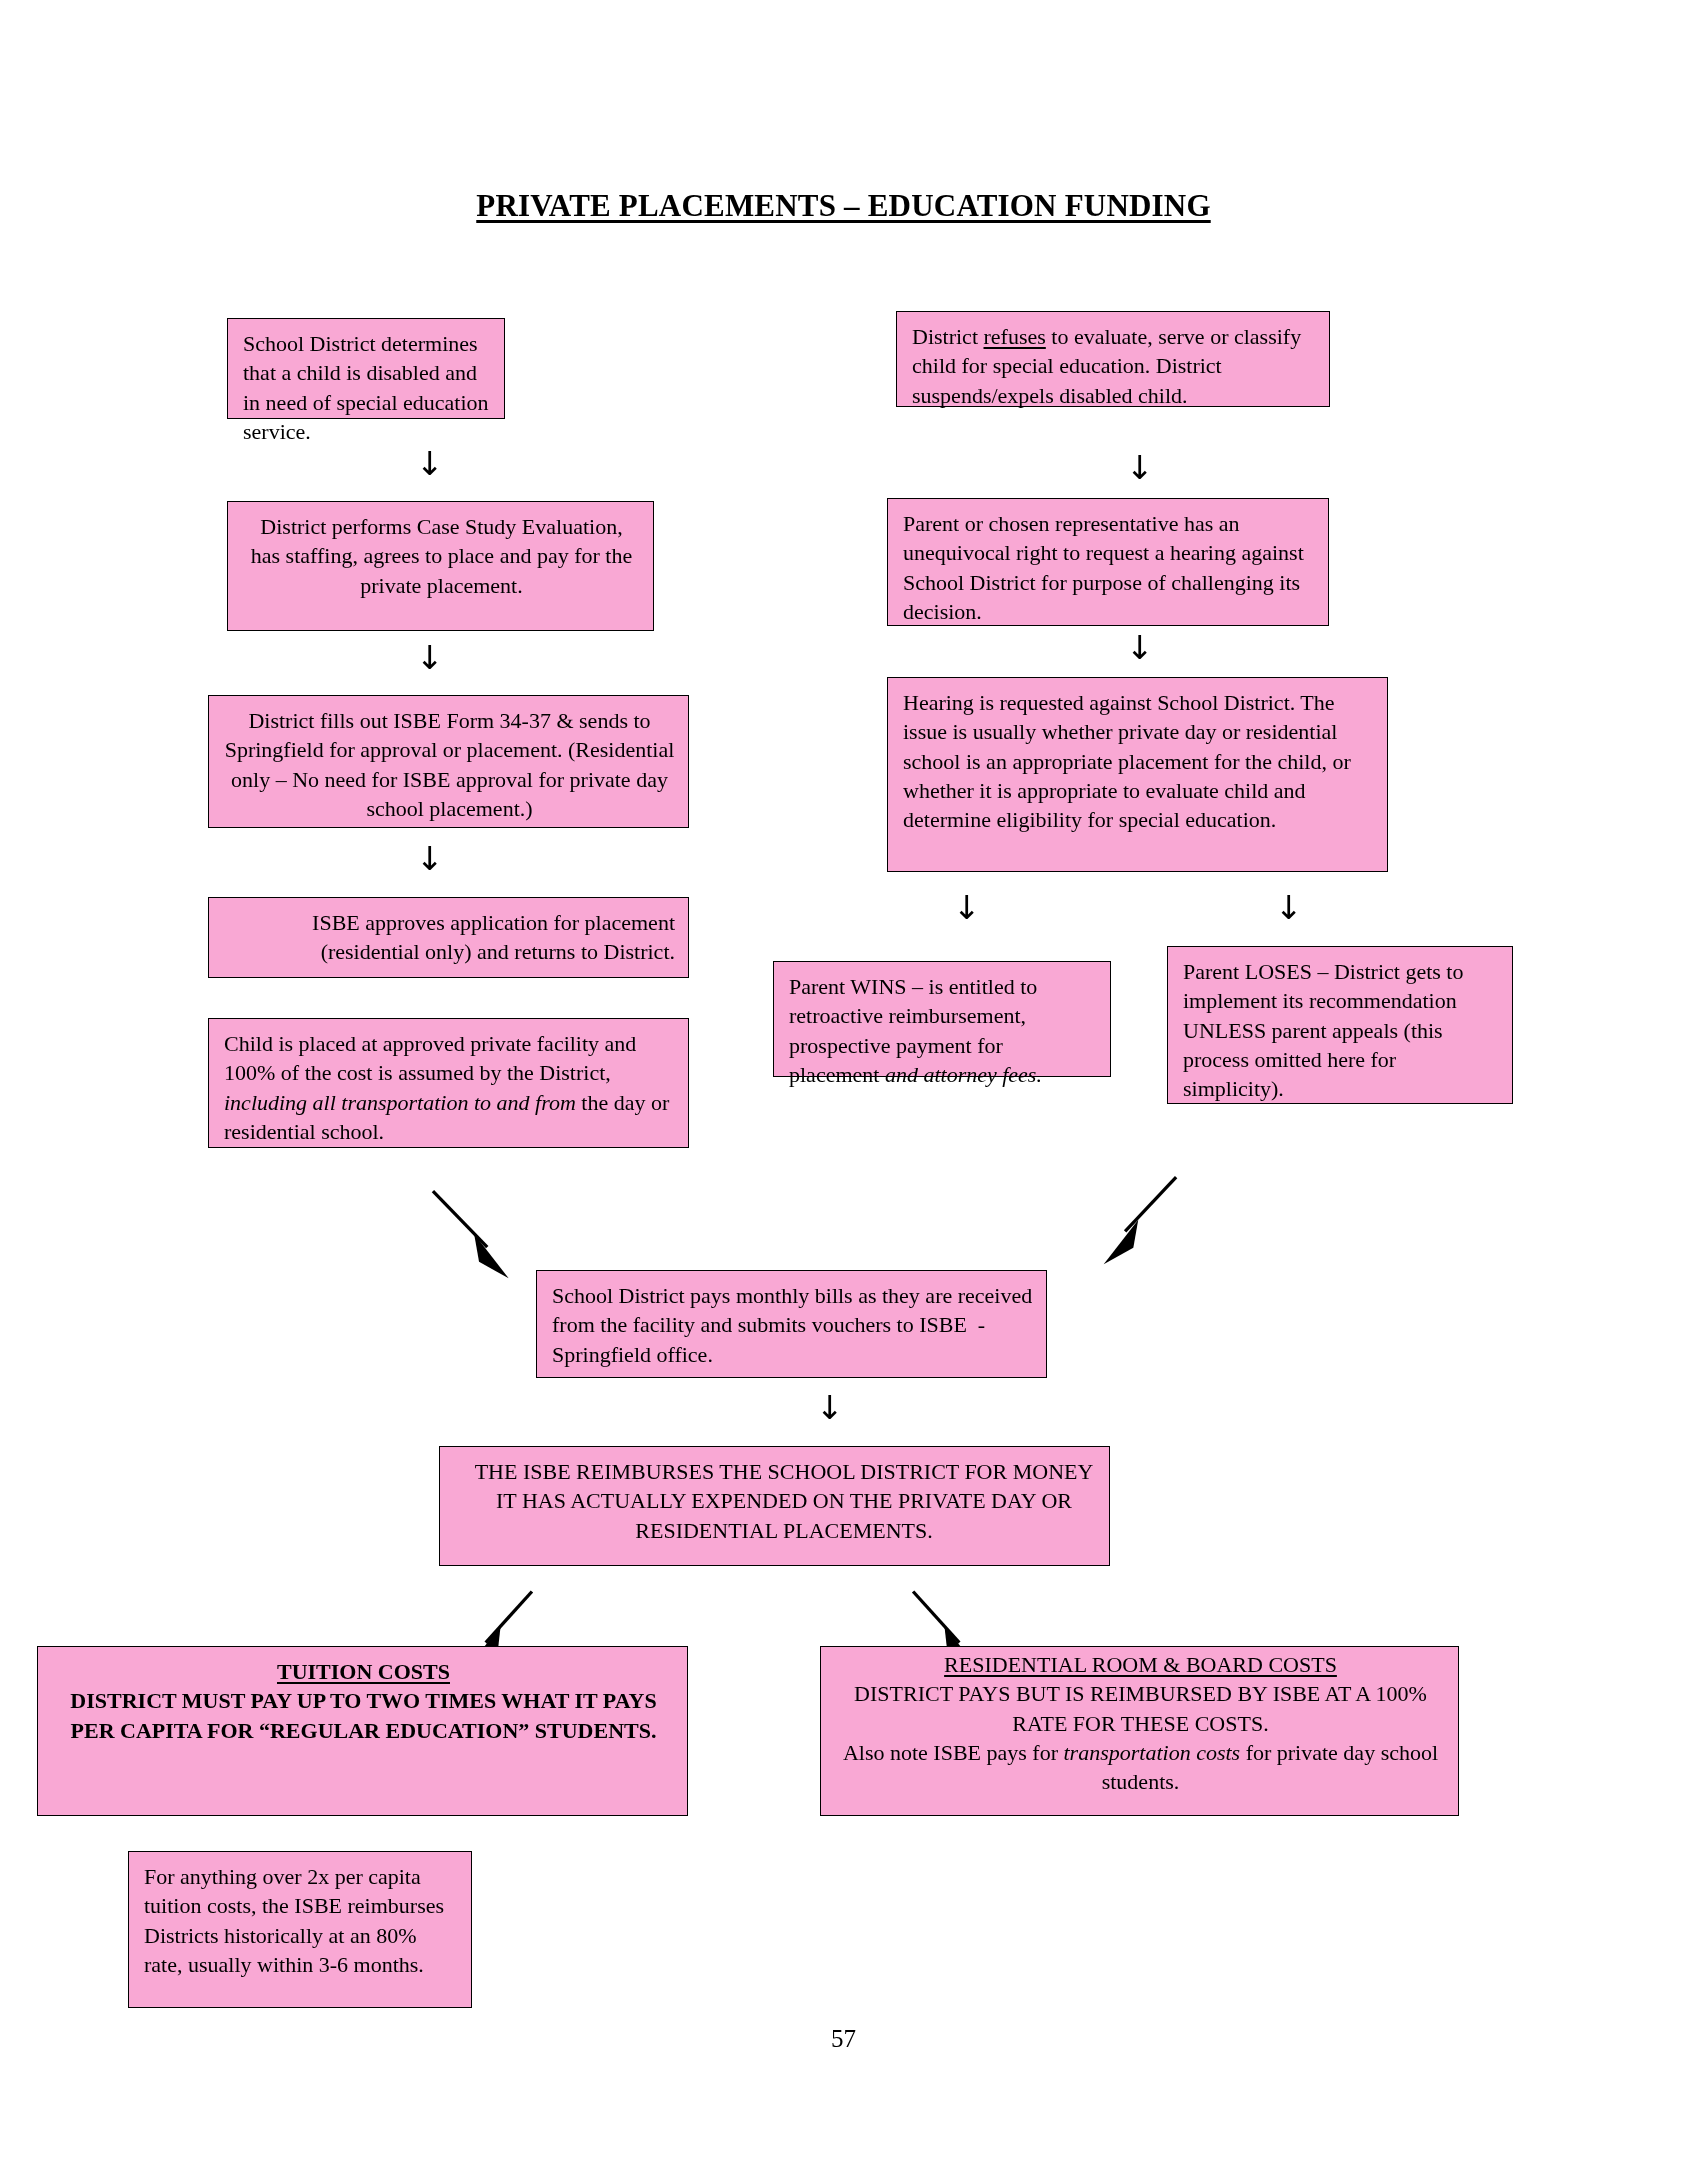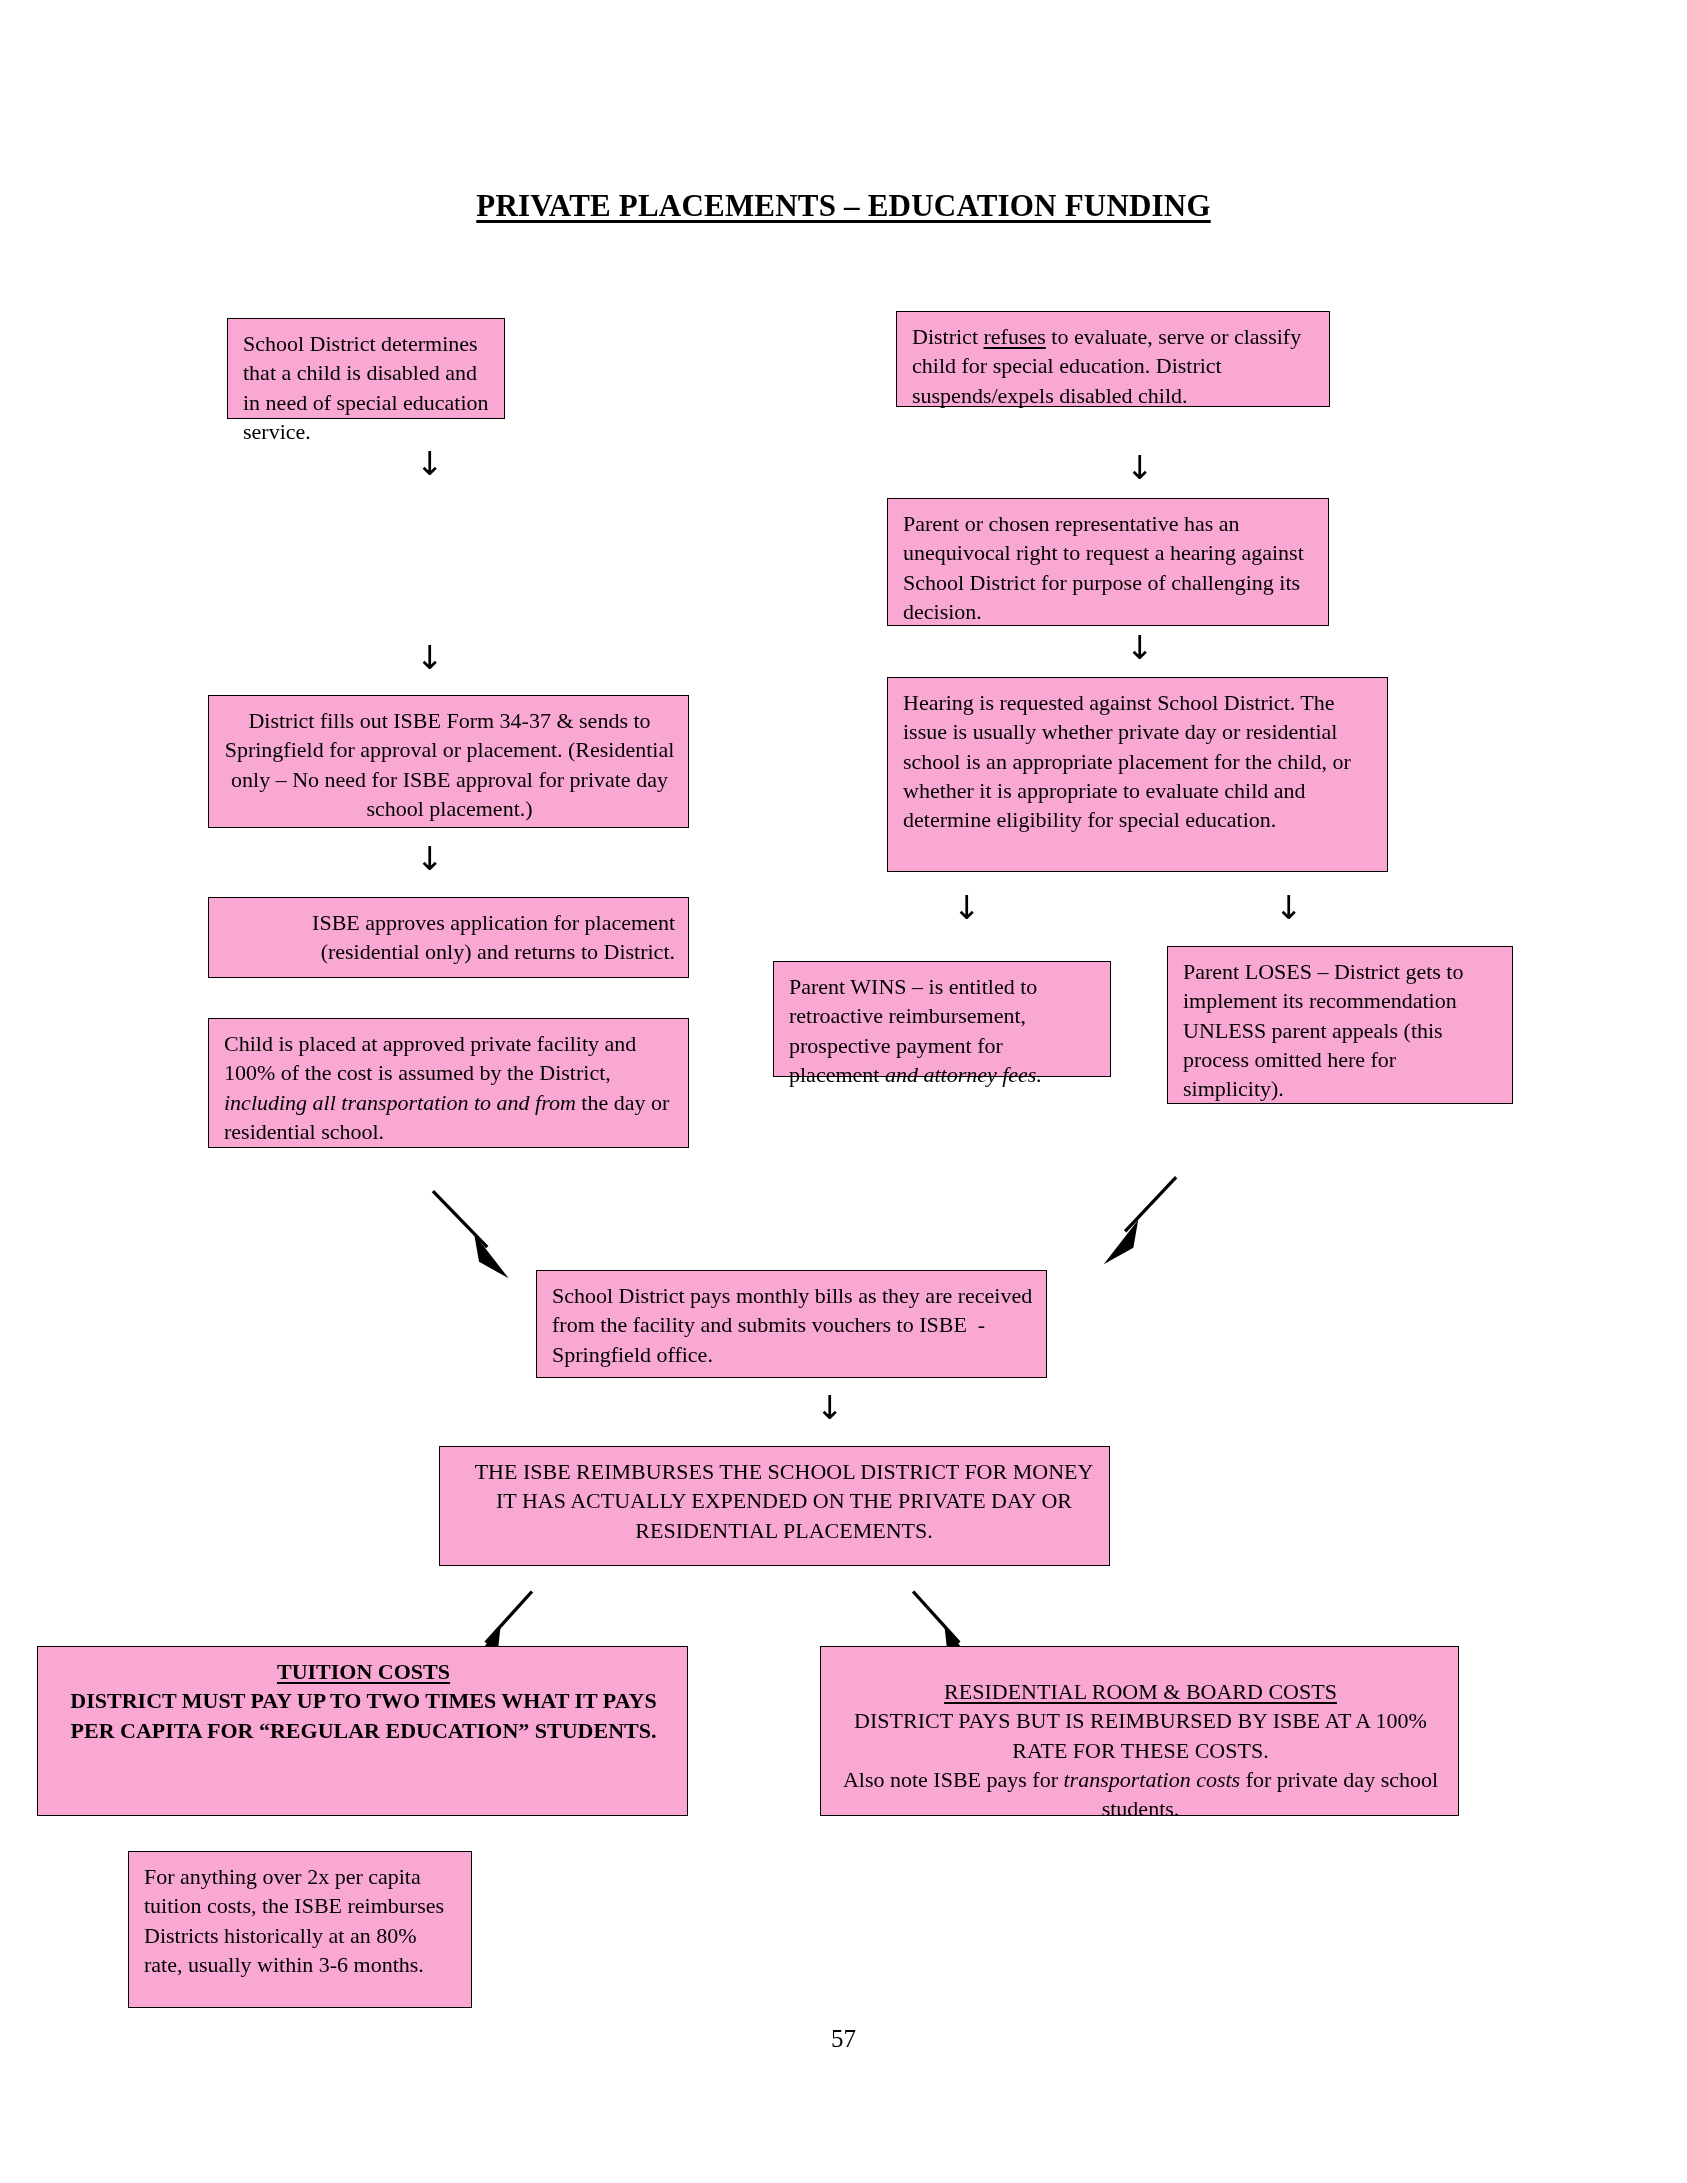--- a/index.html
+++ b/index.html
@@ -86,20 +86,23 @@
   </div>
 
   <div class="box left" style="left:227px; top:318px; width:278px; height:101px;">
     <span>School District determines that a child is disabled and in need of special education service.</span>
   </div>
 
   <div class="varrow" style="left:416px; top:447px;">
     <span>↓</span>
   </div>
 
+  <div class="box center" style="left:227px; top:501px; width:427px; height:130px;">
+    <span>District performs Case Study Evaluation, has staffing, agrees to place and pay for the private placement.</span>
+  </div>
 
   <div class="varrow" style="left:416px; top:641px;">
     <span>↓</span>
   </div>
 
   <div class="box center" style="left:208px; top:695px; width:481px; height:133px;">
     <span>District fills out ISBE Form 34-37 &amp; sends to Springfield for approval or placement. (Residential only – No need for ISBE approval for private day school placement.)</span>
   </div>
 
   <div class="varrow" style="left:416px; top:842px;">
@@ -182,21 +185,21 @@
     <polygon points="66,46 106,96 70,82" fill="#000"></polygon>
   </svg>
 
   <div class="box center" style="left:37px; top:1646px; width:651px; height:170px; font-weight:bold;">
     <div>
       <span class="un">TUITION COSTS</span>
     </div>
     <div>DISTRICT MUST PAY UP TO TWO TIMES WHAT IT PAYS PER CAPITA FOR “REGULAR EDUCATION” STUDENTS.</div>
   </div>
 
-  <div class="box center" style="left:820px; top:1646px; width:639px; height:170px; padding-top:30px;">
+  <div class="box center" style="left:820px; top:1646px; width:639px; height:170px; padding-top:3px;">
     <div>
       <span class="un">RESIDENTIAL ROOM &amp; BOARD COSTS</span>
     </div>
     <div>DISTRICT PAYS BUT IS REIMBURSED BY ISBE AT A 100% RATE FOR THESE COSTS.</div>
     <div><span>Also note ISBE pays for </span><span class="it">transportation costs</span><span> for private day school students.</span></div>
   </div>
 
   <div class="box left" style="left:128px; top:1851px; width:344px; height:157px;">
     <span>For anything over 2x per capita tuition costs, the ISBE reimburses Districts historically at an 80% rate, usually within 3-6 months.</span>
   </div>

